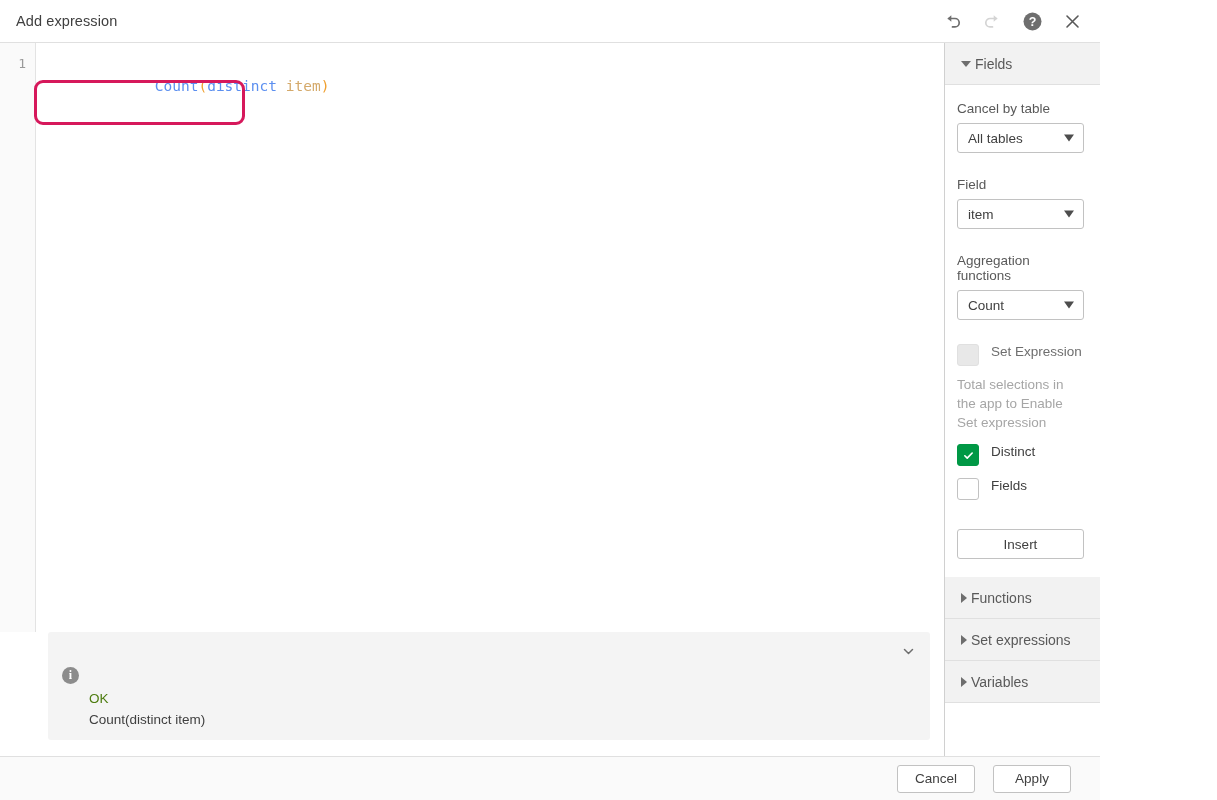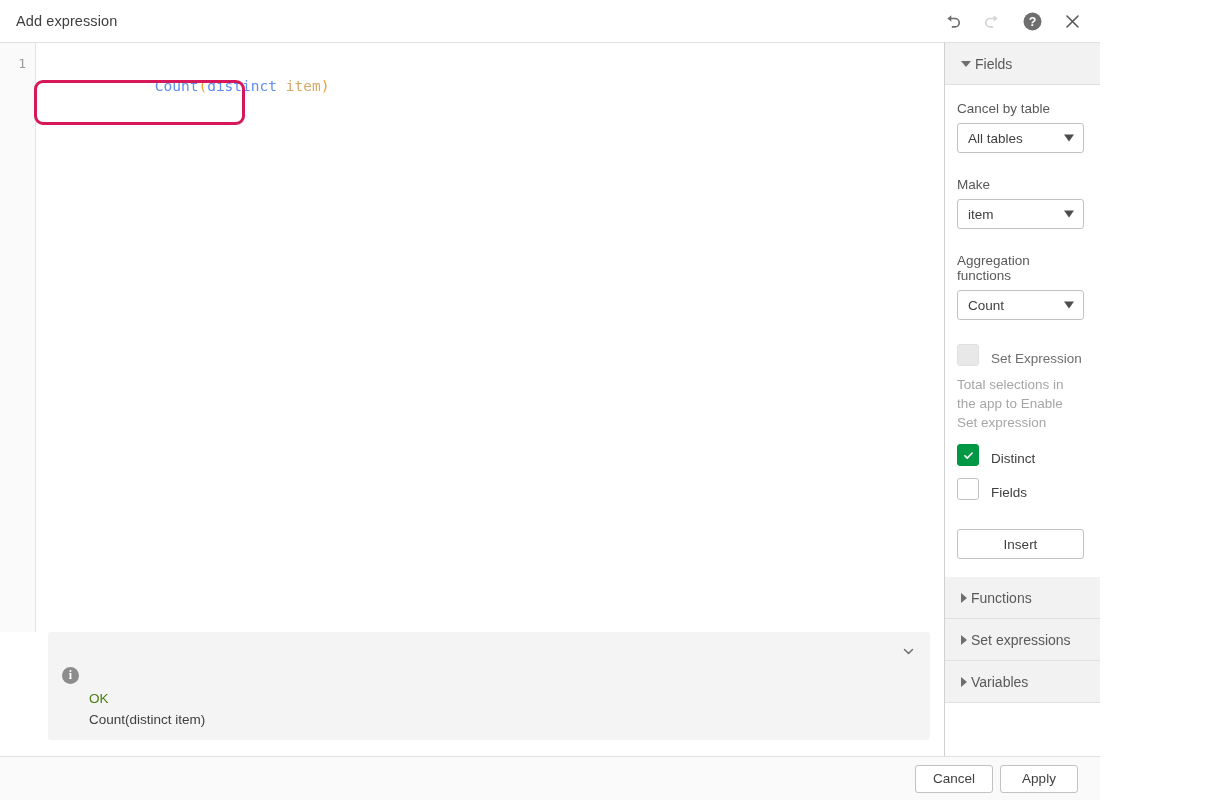--- a/index.html
+++ b/index.html
@@ -242,21 +242,21 @@
     top: 50%;
     transform: translateY(-50%);
     width: 0; height: 0;
     border-left: 5.5px solid transparent;
     border-right: 5.5px solid transparent;
     border-top: 7px solid #4d4d4d;
   }
 
   .check-row {
     display: flex;
-    align-items: flex-end;
+    align-items: flex-start;
     gap: 12px;
     margin-bottom: 12px;
     cursor: pointer;
   }
   .cbox {
     width: 22px;
     height: 22px;
     flex: 0 0 22px;
     border-radius: 3px;
     border: 1px solid #c2c2c2;
@@ -307,22 +307,22 @@
 
   .panel-filler { flex: 1 1 auto; background: #ffffff; }
 
   
   .footer {
     height: 43px;
     flex: 0 0 43px;
     display: flex;
     align-items: center;
     justify-content: flex-end;
-    gap: 7px;
-    padding: 0 22px;
+    gap: 18px;
+    padding: 0 29px;
     background: #fafafa;
   }
   .footer-btn {
     min-width: 78px;
     height: 28px;
     padding: 0 16px;
     border: 1px solid #c2c2c2;
     border-radius: 3px;
     background: #ffffff;
     font-family: "Liberation Sans", sans-serif;
@@ -411,21 +411,21 @@
       </div>
 
       <div class="fields-body">
 
         <div class="field-label">Cancel by table</div>
         <div class="select">
           <span>All tables</span>
           <span class="select-arrow"></span>
         </div>
 
-        <div class="field-label">Make</div>
+        <div class="field-label">Field</div>
         <div class="select">
           <span>item</span>
           <span class="select-arrow"></span>
         </div>
 
         <div class="field-label">Aggregation functions</div>
         <div class="select">
           <span>Count</span>
           <span class="select-arrow"></span>
         </div>

